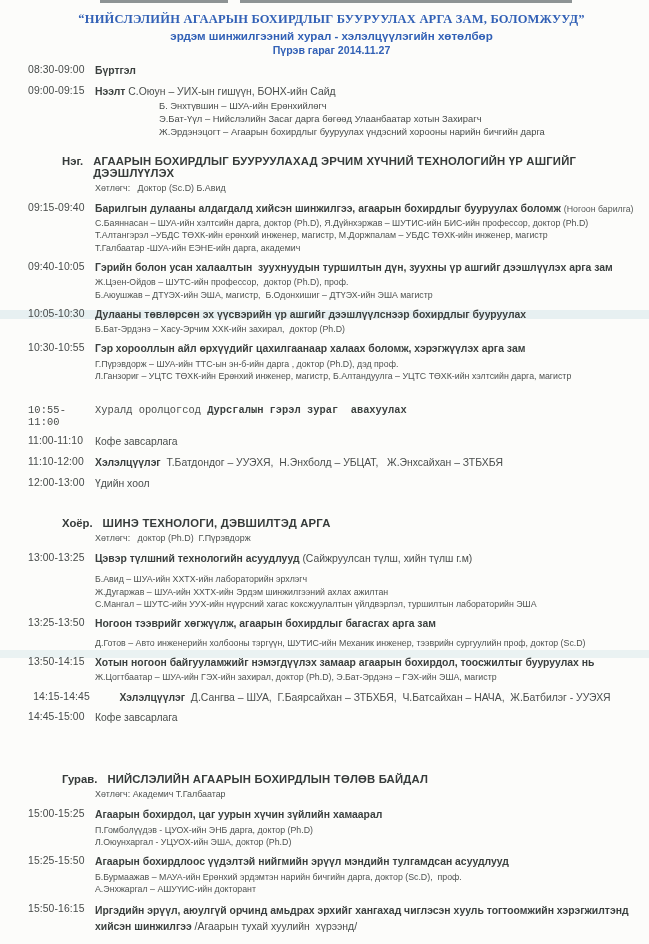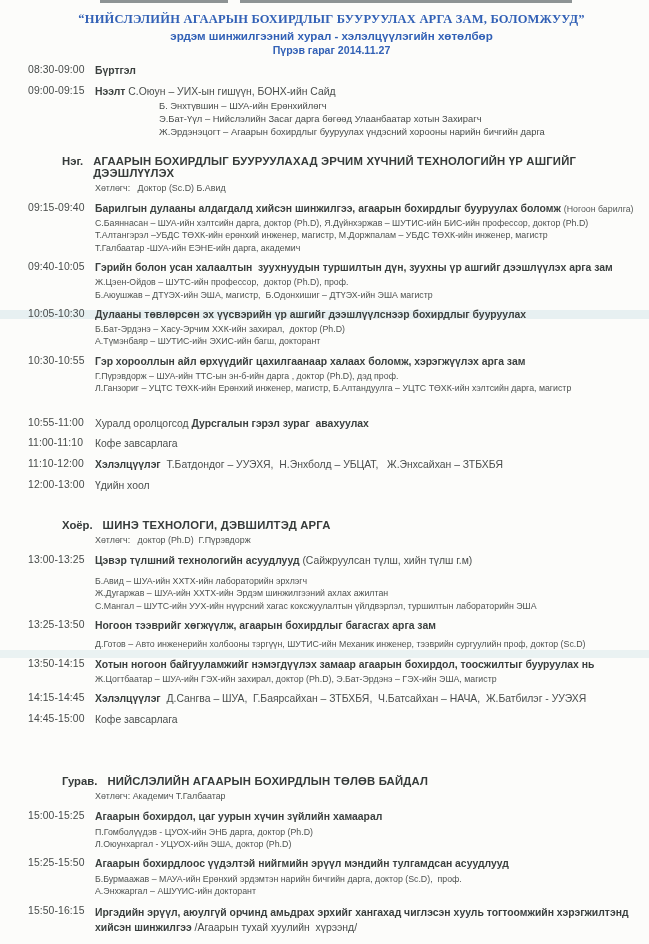--- a/index.html
+++ b/index.html
@@ -82,31 +82,30 @@
         <div class="time">09:40-10:05</div>
         <div class="content"><span class="tbold">Гэрийн болон усан халаалтын  зуухнуудын туршилтын дүн, зуухны үр ашгийг дээшлүүлэх арга зам</span><div class="speakers">
             <div class="speaker">Ж.Цэен-Ойдов – ШУТС-ийн профессор,  доктор (Ph.D), проф.</div>
             <div class="speaker">Б.Аюушжав – ДТҮЭХ-ийн ЭША, магистр,  Б.Одонхишиг – ДТҮЭХ-ийн ЭША магистр</div>
           </div></div>
       </div>
       <div class="row">
         <div class="time">10:05-10:30</div>
         <div class="content"><span class="tbold">Дулааны төвлөрсөн эх үүсвэрийн үр ашгийг дээшлүүлснээр бохирдлыг бууруулах</span><div class="speakers">
             <div class="speaker">Б.Бат-Эрдэнэ – Хасу-Эрчим ХХК-ийн захирал,  доктор (Ph.D)</div>
-            <div class="speaker">А.Түмэнбаяр – ШУТИС-ийн ЭХИС-ийн багш, докторант</div>
           </div></div>
       </div>
       <div class="row">
         <div class="time">10:30-10:55</div>
         <div class="content"><span class="tbold">Гэр хорооллын айл өрхүүдийг цахилгаанаар халаах боломж, хэрэгжүүлэх арга зам</span><div class="speakers">
             <div class="speaker">Г.Пүрэвдорж – ШУА-ийн ТТС-ын эн-б-ийн дарга , доктор (Ph.D), дэд проф.</div>
             <div class="speaker">Л.Ганзориг – УЦТС ТӨХК-ийн Ерөнхий инженер, магистр, Б.Алтандуулга – УЦТС ТӨХК-ийн хэлтсийн дарга, магистр</div>
           </div></div>
       </div>
-      <div class="row" style="margin-top: 22px;">
+      <div class="row" style="margin-top: 22px; font-family: Liberation Mono, monospace;">
         <div class="time">10:55-11:00</div>
         <div class="content"><span class="tnormal">Хуралд оролцогсод </span><span class="tbold">Дурсгалын гэрэл зураг  авахуулах</span></div>
       </div>
       <div class="row">
         <div class="time">11:00-11:10</div>
         <div class="content"><span class="tnormal">Кофе завсарлага</span></div>
       </div>
       <div class="row">
         <div class="time">11:10-12:00</div>
         <div class="content"><span class="tbold">Хэлэлцүүлэг</span><span class="tnormal">  Т.Батдондог – УУЭХЯ,  Н.Энхболд – УБЦАТ,   Ж.Энхсайхан – ЗТБХБЯ</span></div>
@@ -135,21 +134,21 @@
         <div class="content"><span class="tbold">Ногоон тээврийг хөгжүүлж, агаарын бохирдлыг багасгах арга зам</span><div class="speakers" style="margin-top: 6px;">
             <div class="speaker">Д.Готов – Авто инженерийн холбооны тэргүүн, ШУТИС-ийн Механик инженер, тээврийн сургуулийн проф, доктор (Sc.D)</div>
           </div></div>
       </div>
       <div class="row" style="margin-top: 6px;">
         <div class="time">13:50-14:15</div>
         <div class="content"><span class="tbold">Хотын ногоон байгууламжийг нэмэгдүүлэх замаар агаарын бохирдол, тоосжилтыг бууруулах нь</span><div class="speakers">
             <div class="speaker">Ж.Цогтбаатар – ШУА-ийн ГЭХ-ийн захирал, доктор (Ph.D), Э.Бат-Эрдэнэ – ГЭХ-ийн ЭША, магистр</div>
           </div></div>
       </div>
-      <div class="row" style="margin-top: 5px;">
+      <div class="row" style="margin-top: 5px; text-align: center;">
         <div class="time">14:15-14:45</div>
         <div class="content"><span class="tbold">Хэлэлцүүлэг</span><span class="tnormal">  Д.Сангва – ШУА,  Г.Баярсайхан – ЗТБХБЯ,  Ч.Батсайхан – НАЧА,  Ж.Батбилэг - УУЭХЯ</span></div>
       </div>
       <div class="row">
         <div class="time">14:45-15:00</div>
         <div class="content"><span class="tnormal">Кофе завсарлага</span></div>
       </div>
       <div class="section" style="margin-top: 48px;">
         <div class="sec-line">
           <span class="sec-num">Гурав.</span>

